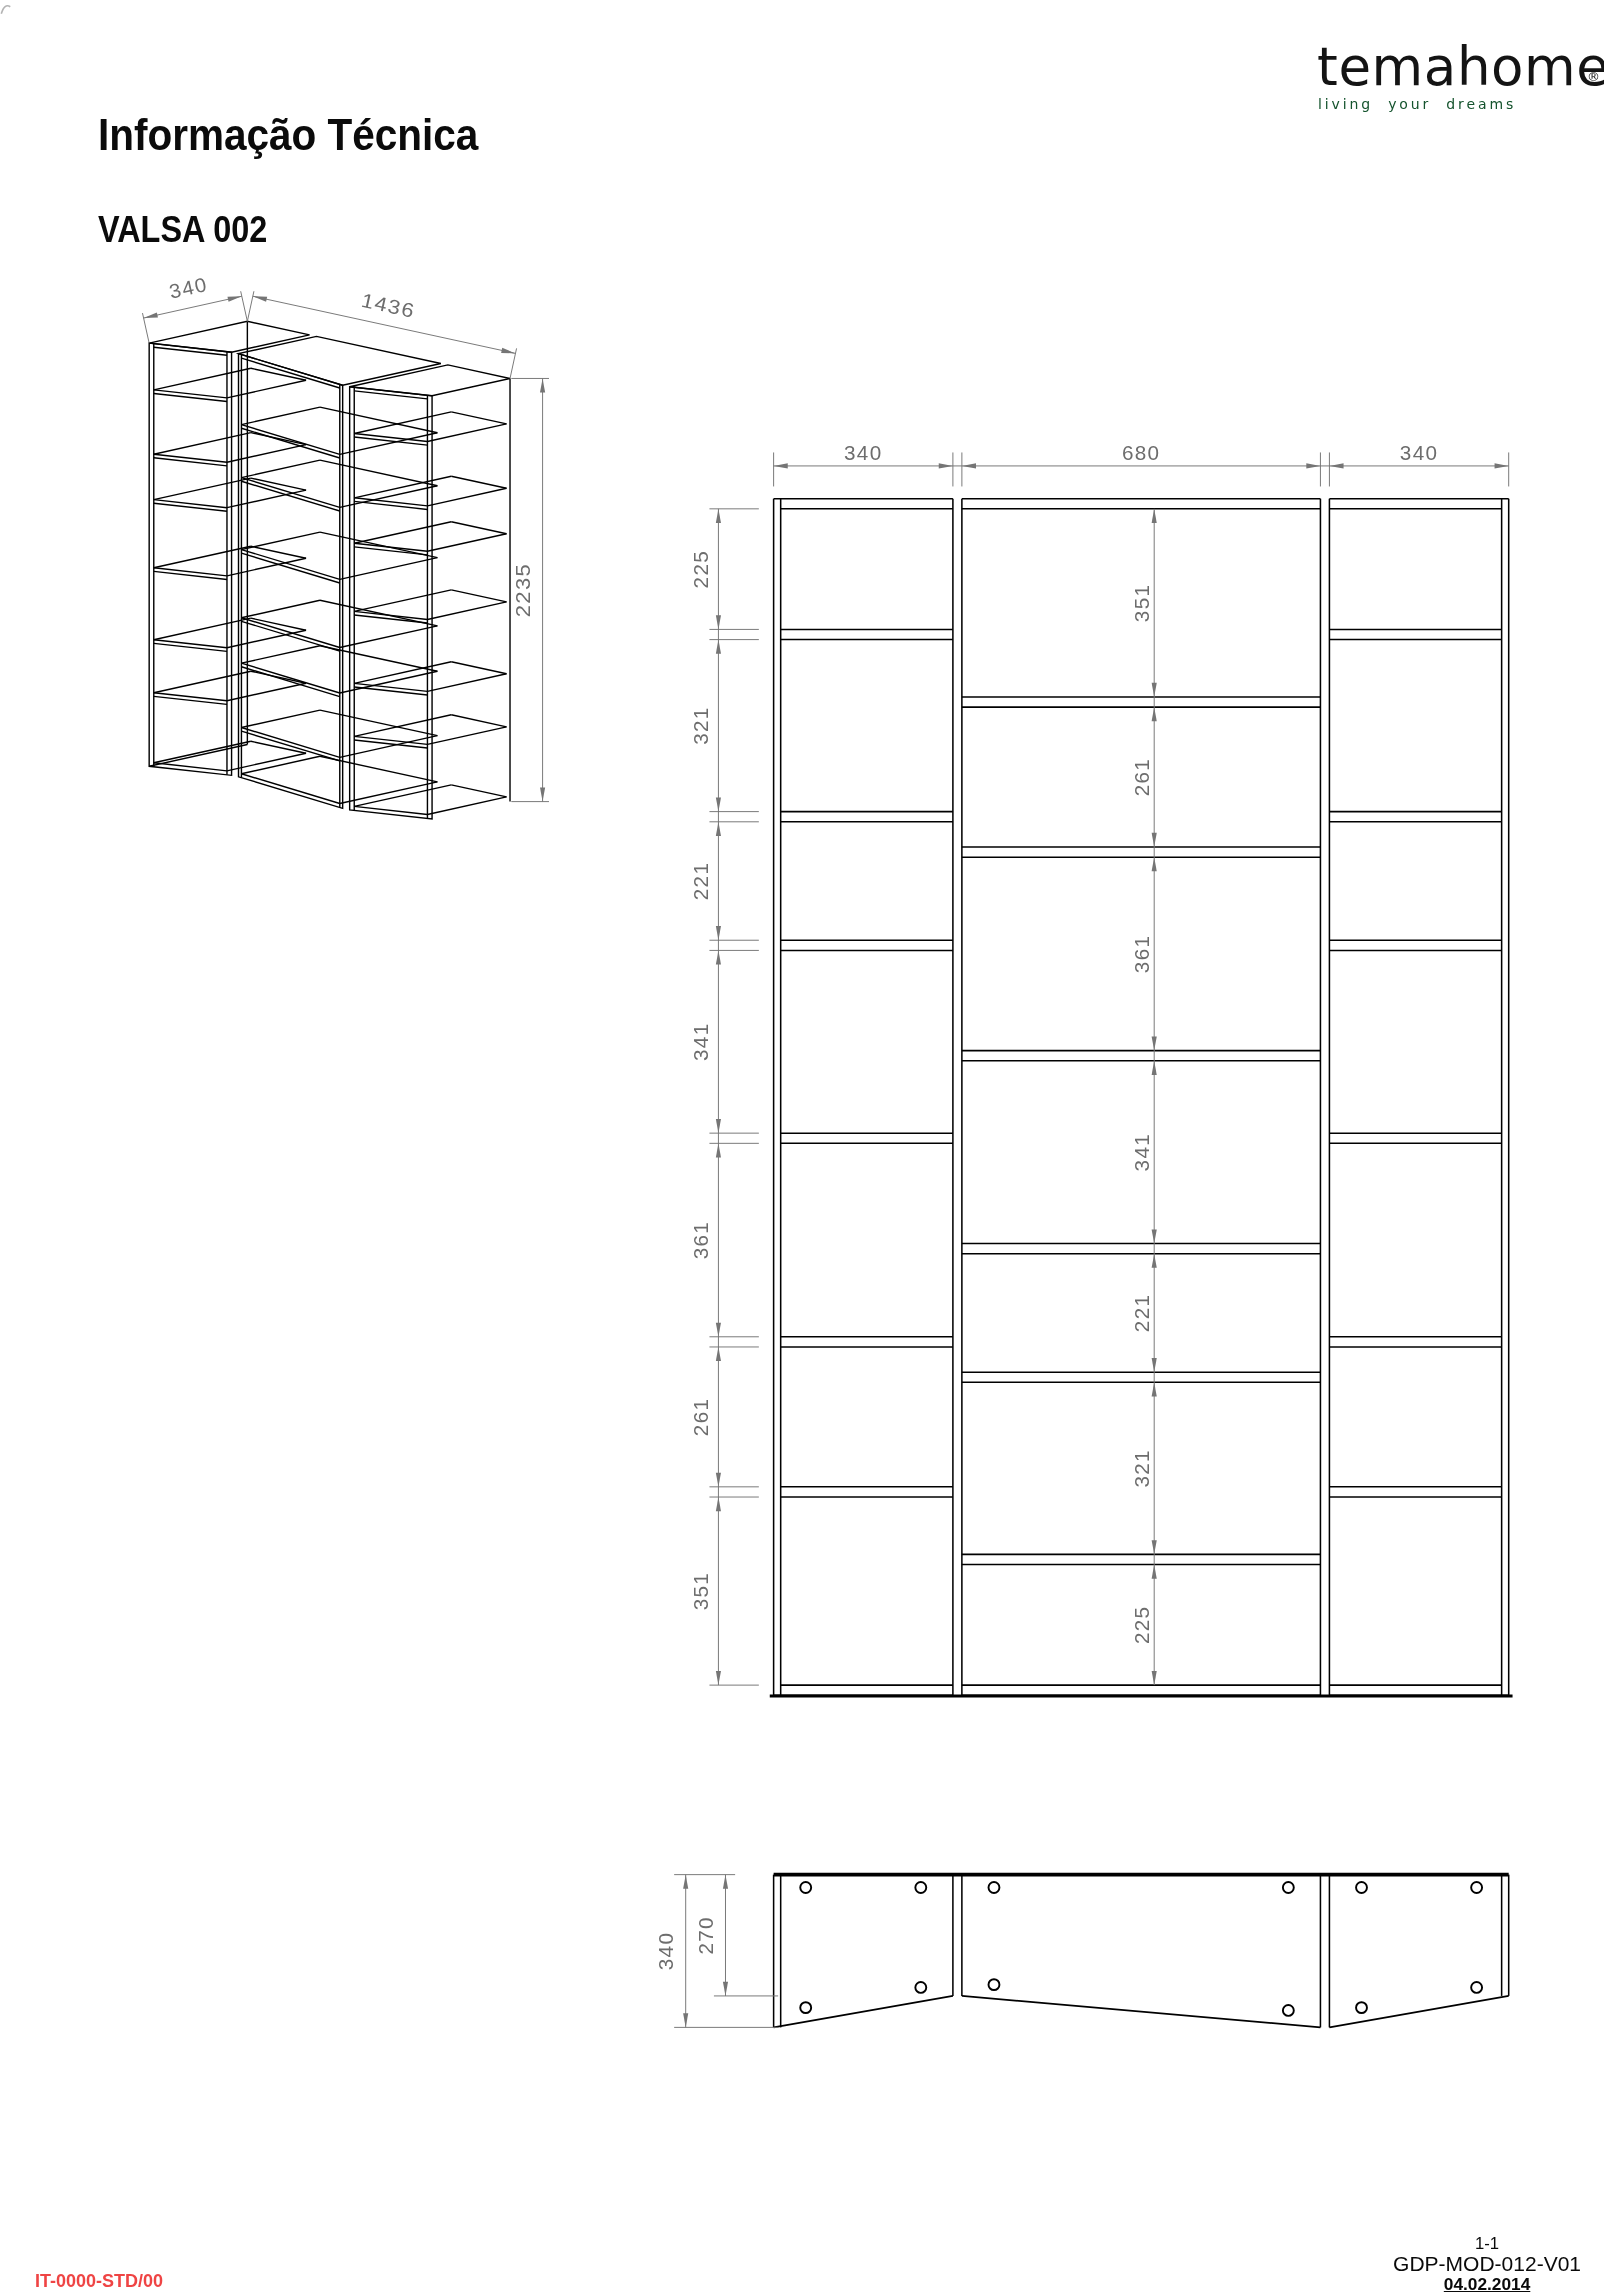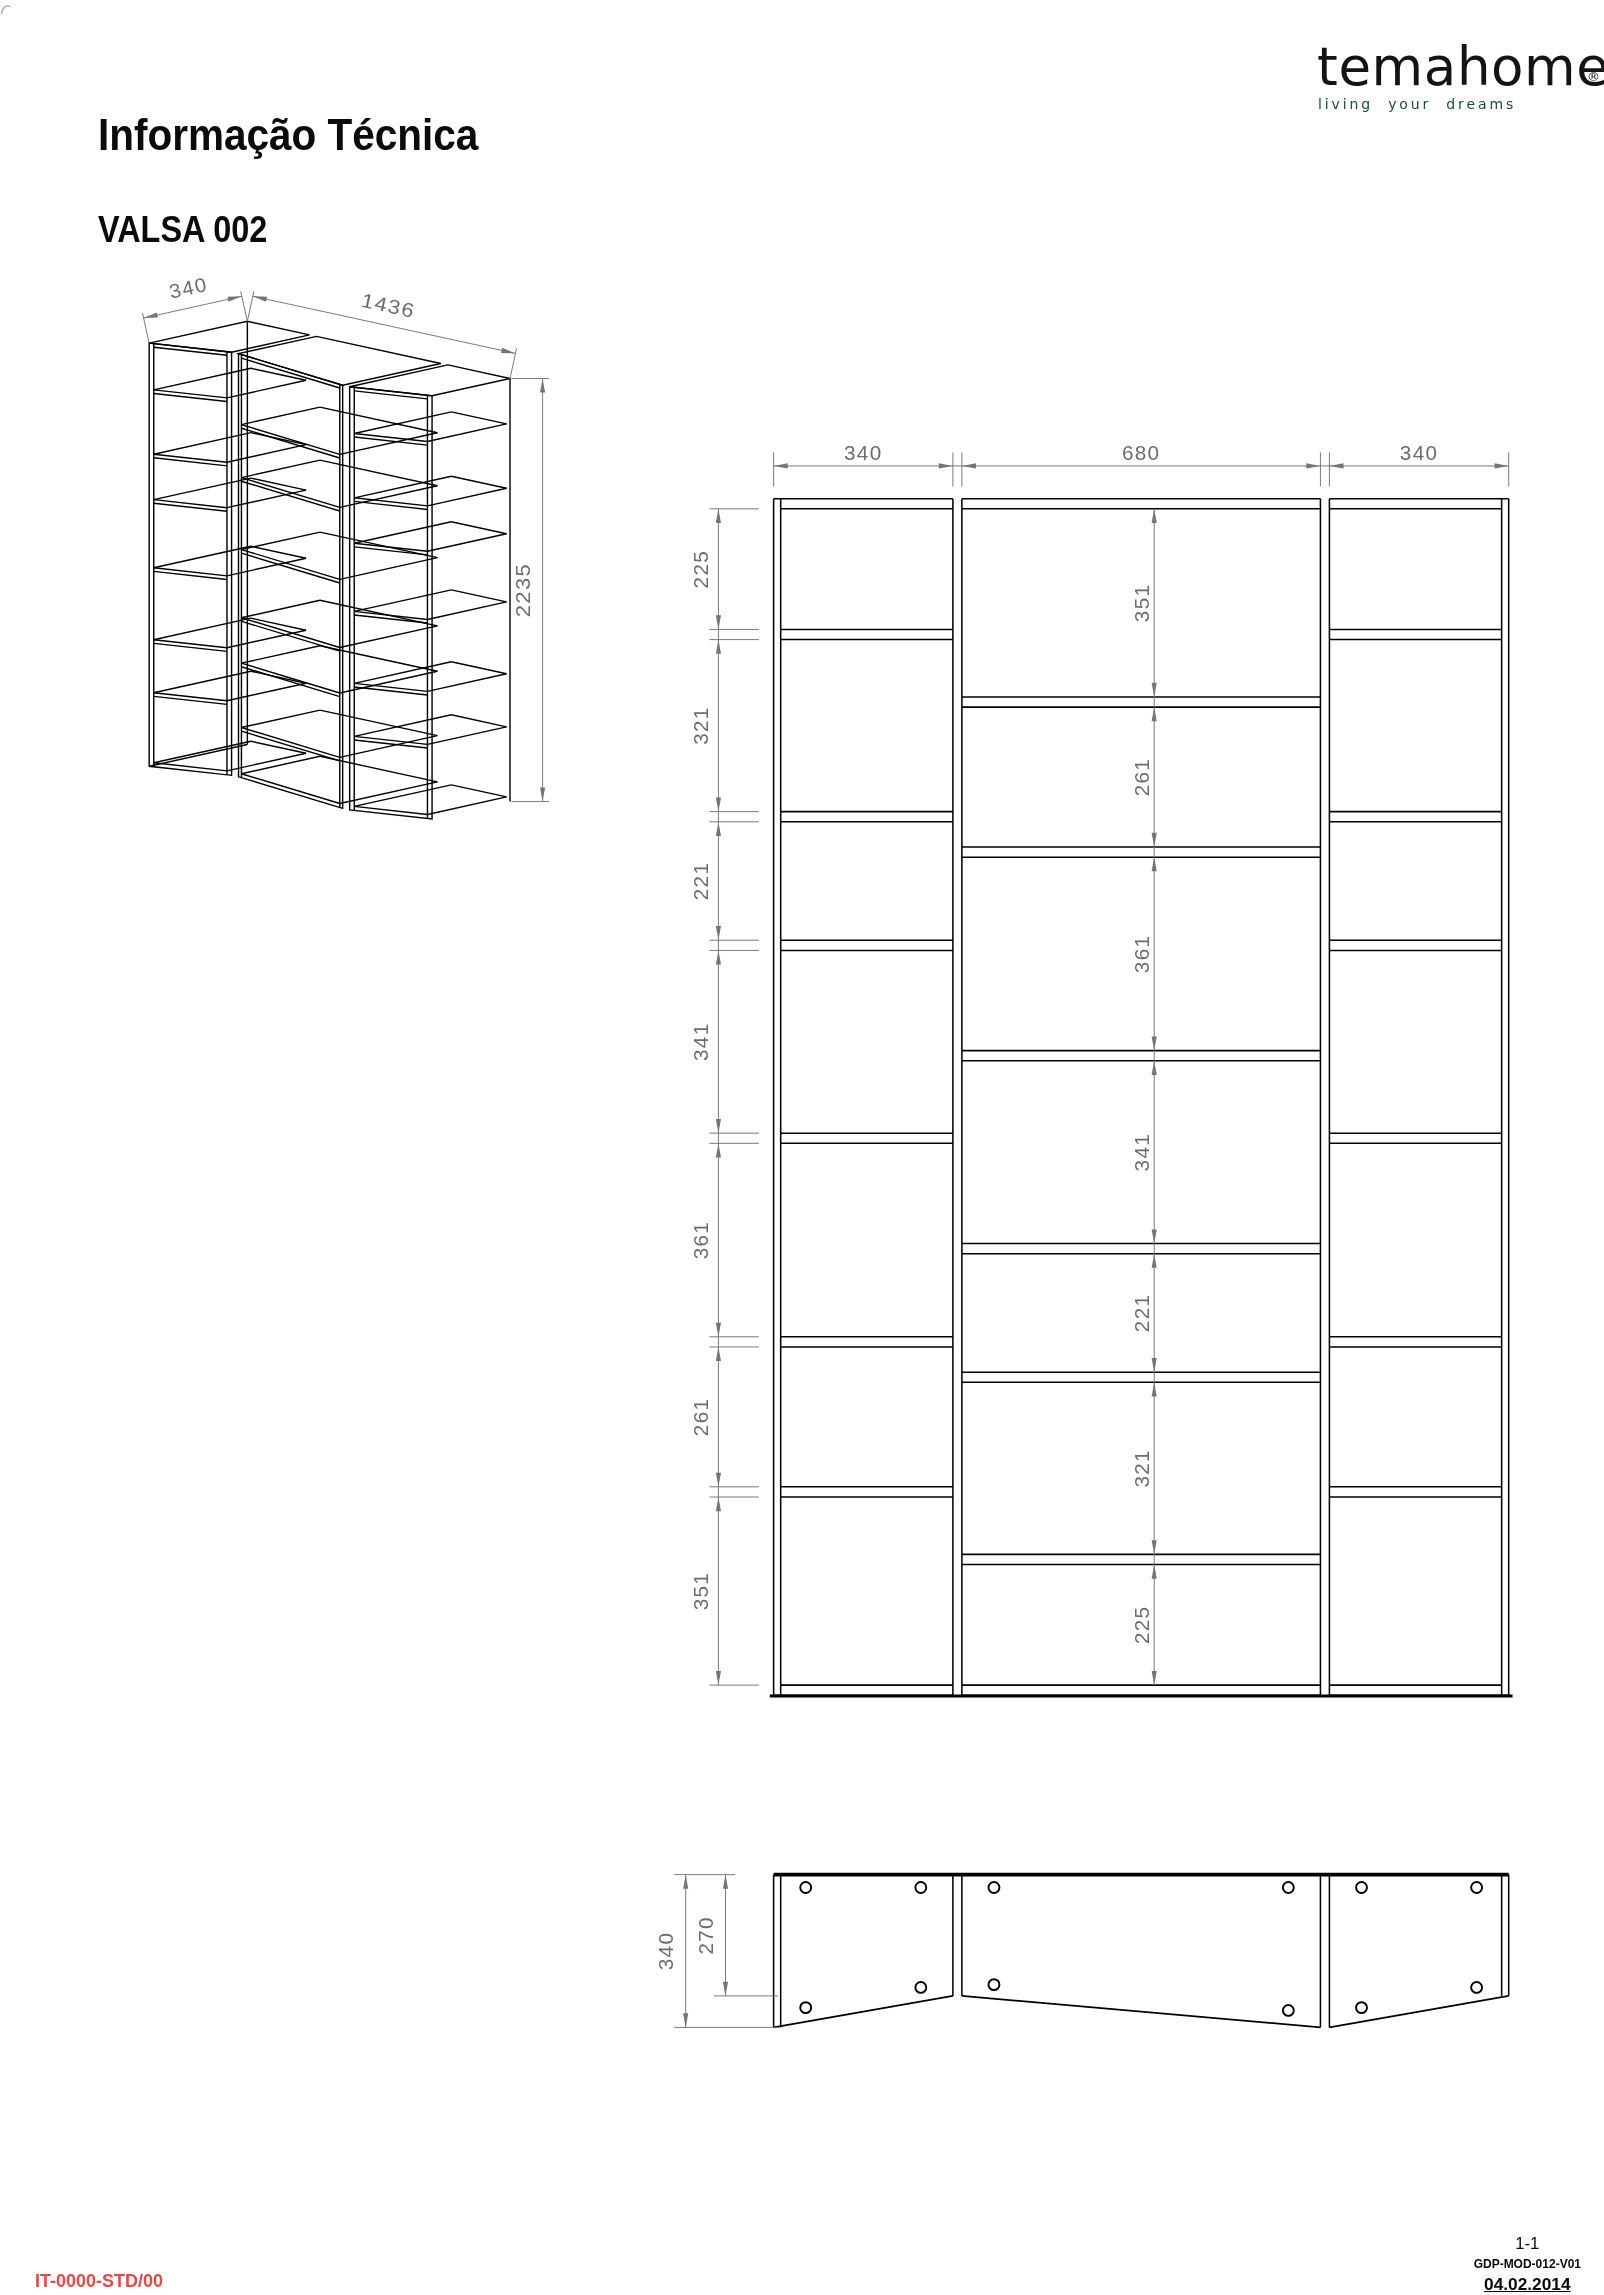--- a/index.html
+++ b/index.html
@@ -11,21 +11,21 @@
   .product{left:98px;top:212px;font-size:36px;font-weight:bold;line-height:1;
          transform:scaleX(0.9);transform-origin:left top;white-space:nowrap;color:#0b0b0b;}
   .brand{left:1317px;top:40px;font-family:"DejaVu Sans",sans-serif;font-size:53px;
          font-weight:400;line-height:1;letter-spacing:0.6px;color:#141414;white-space:nowrap;}
   .reg{left:1587px;top:69px;font-family:"DejaVu Sans",sans-serif;font-size:13px;color:#141414;}
   .tagline{left:1318px;top:96px;font-family:"DejaVu Sans",sans-serif;font-size:14px;
          letter-spacing:2.9px;word-spacing:7.7px;color:#14532d;white-space:nowrap;}
   .footL{left:35px;top:2271px;font-size:18px;font-weight:bold;color:#ef4444;white-space:nowrap;}
   .footR{right:24px;top:2234px;text-align:center;color:#0a0a0a;}
   .footR .ln1{font-size:16.7px;font-weight:400;line-height:20px;}
-  .footR .ln2{font-size:12px;font-weight:bold;line-height:20px;}
+  .footR .ln2{font-size:21px;font-weight:normal;line-height:20px;}
   .footR .ln3{font-size:17.3px;font-weight:bold;line-height:20px;text-decoration:underline;}
   svg text.dim{fill:#6d6d6d;font-family:"Liberation Sans",sans-serif;font-size:31px;letter-spacing:2px;}
   .artifact{left:0;top:1.3px;}
 </style>
 </head>
 <body>
 
 <div class="page">
 
   <svg class="abs artifact" width="15.4" height="16.7" viewBox="0 0 24 26">

